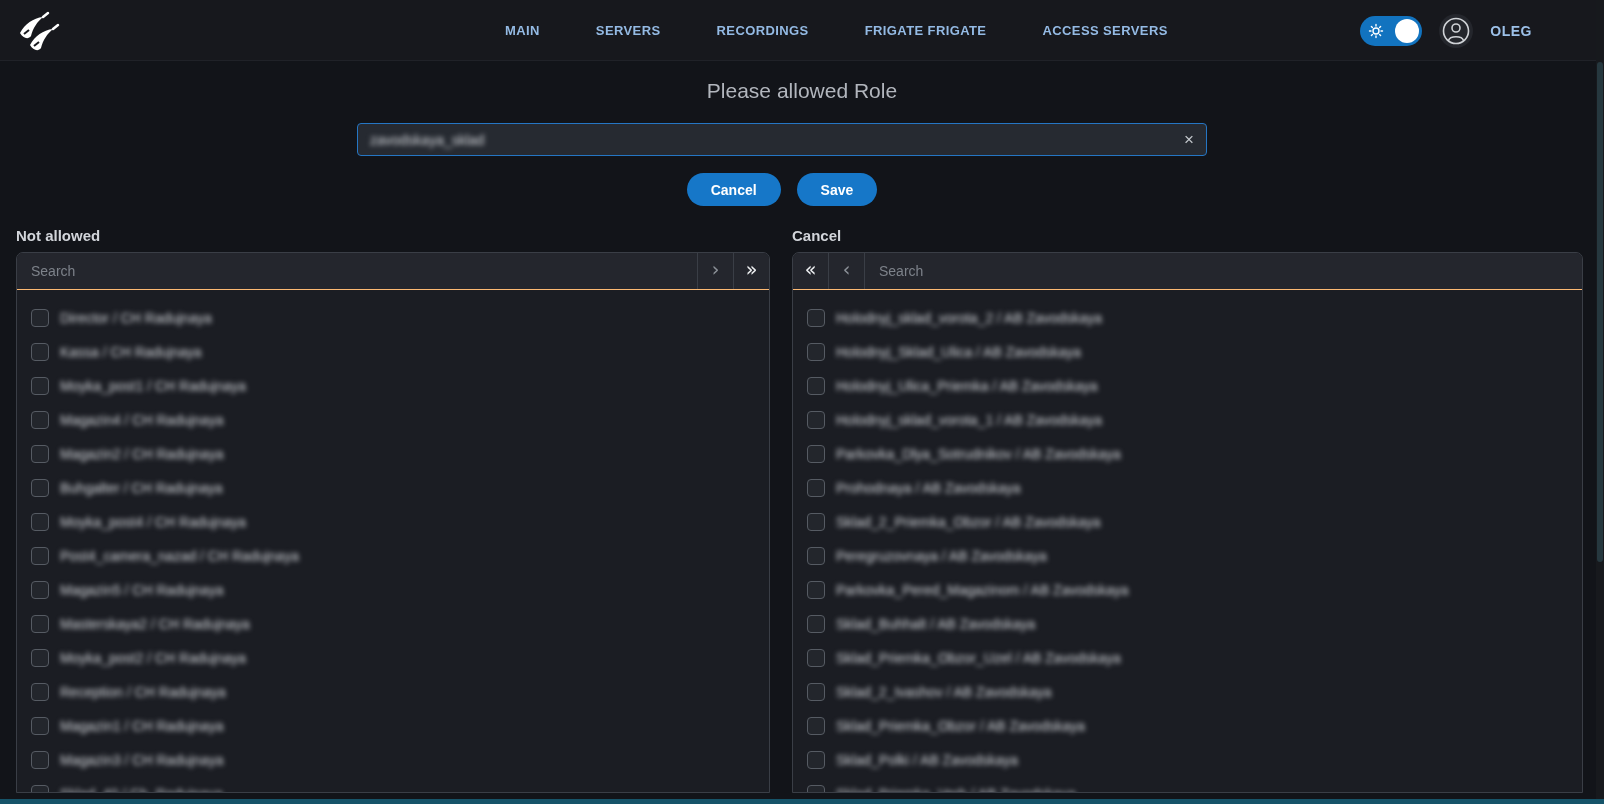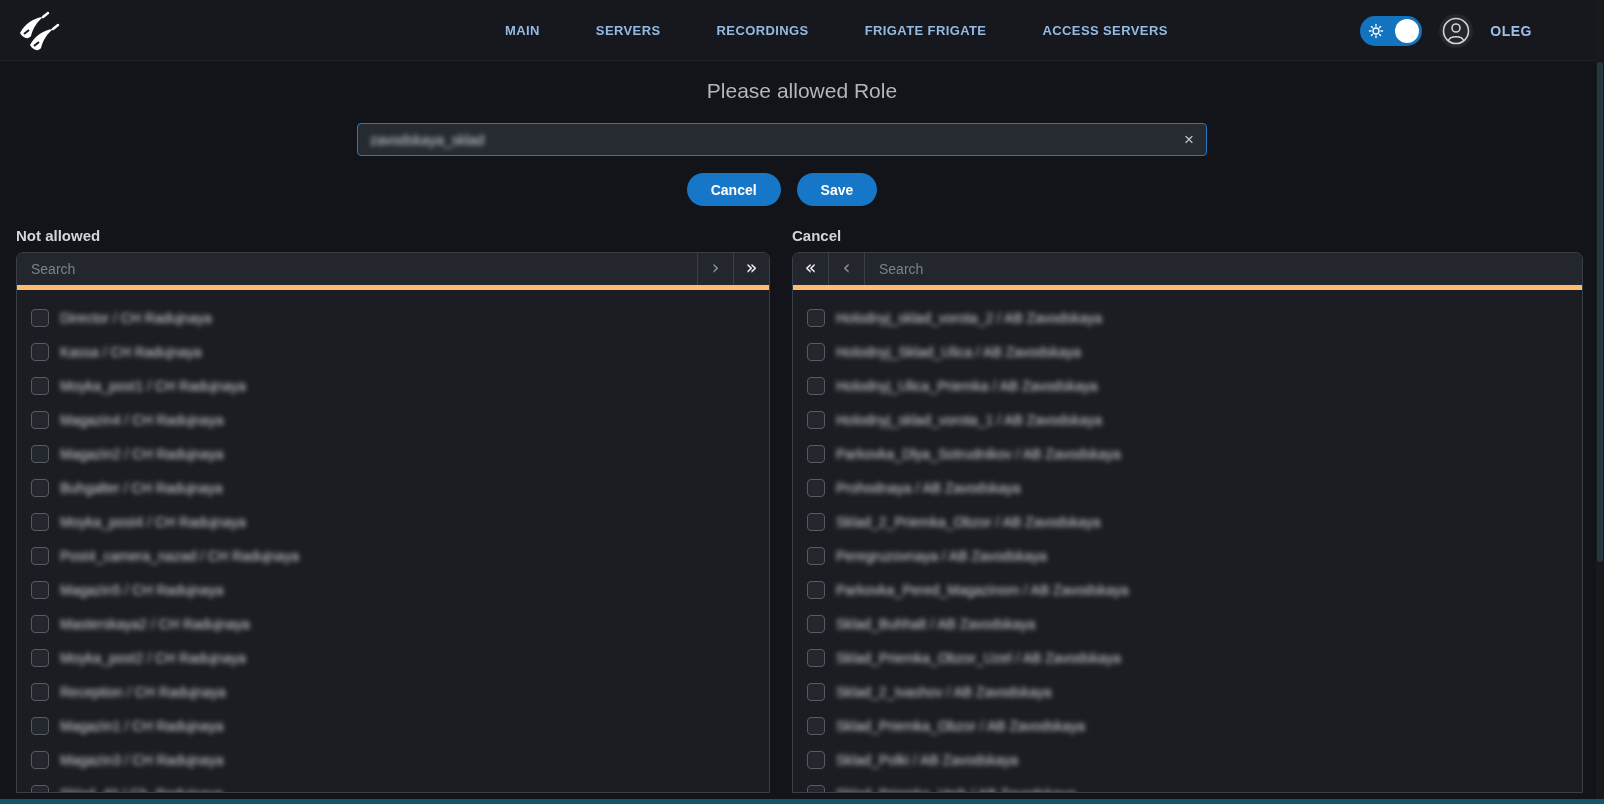--- a/index.html
+++ b/index.html
@@ -79,21 +79,21 @@
 
   .panel {
     position: absolute; top: 252px; height: 541px;
     background: #1b1d23; border: 1px solid #3a3e46;
     border-radius: 7px 7px 0 0; overflow: hidden;
   }
   .panel.left  { left: 16px;  width: 754px; }
   .panel.right { left: 792px; width: 791px; }
 
   .panel-header {
-    height: 37px; background: #24262d; border-bottom: 5px solid #fdba74;
+    height: 37px; background: #24262d; border-bottom: 1px solid #fdba74;
     display: flex; align-items: stretch;
   }
   .search-input {
     flex: 1; background: transparent; border: none; outline: none;
     color: #c9ccd2; font-size: 14px; padding: 0 14px;
     font-family: "Liberation Sans", sans-serif;
   }
   .search-input::placeholder { color: #7d828a; }
   .hdr-btn {
     width: 36px; display: flex; align-items: center; justify-content: center;

